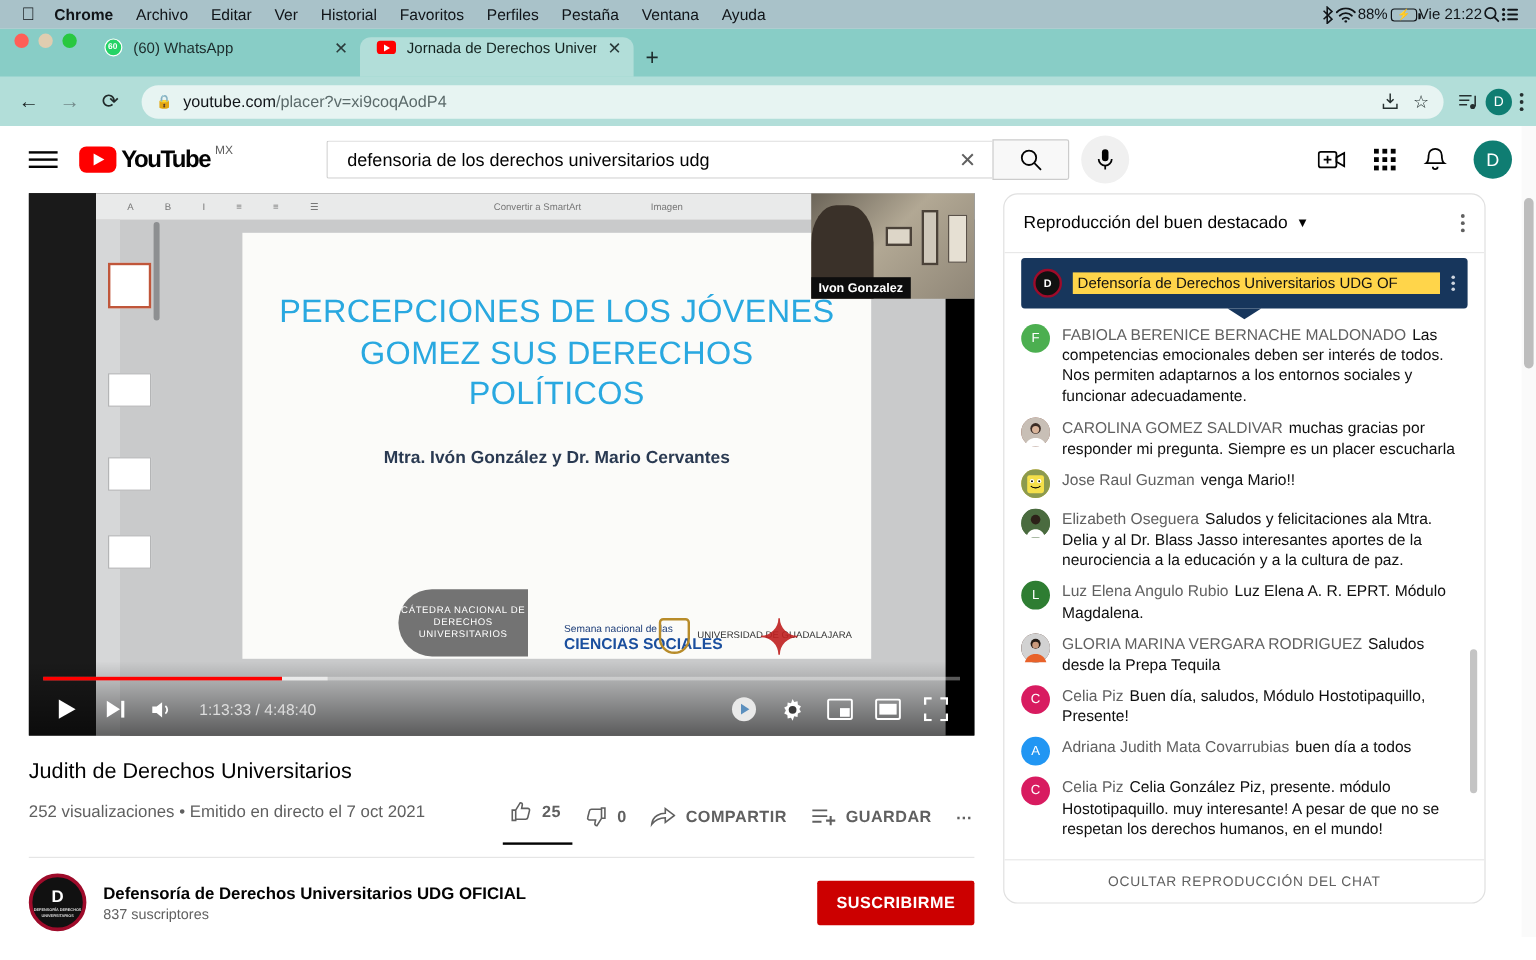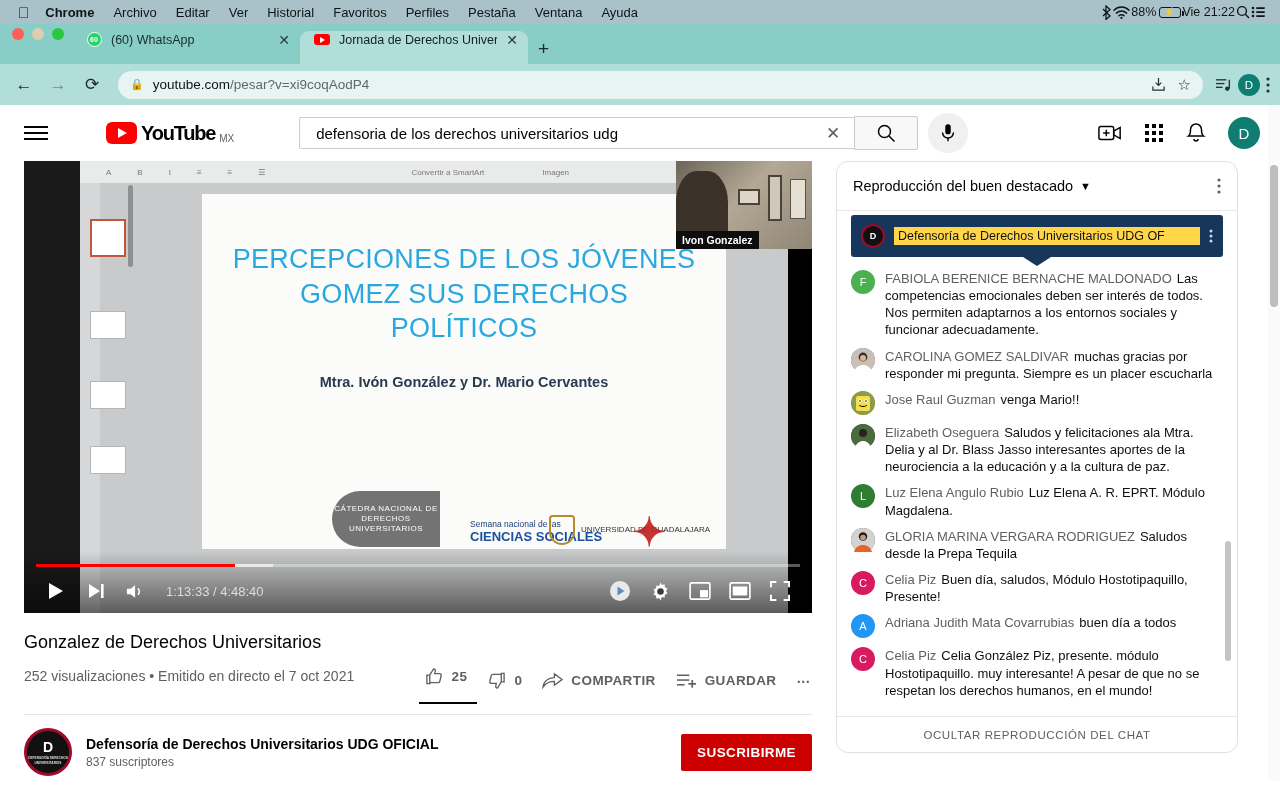--- a/index.html
+++ b/index.html
@@ -82,21 +82,21 @@
     font-size: 11.5px; display: flex; align-items: center; justify-content: center; font-weight: 500;
   }
 
   
   .yt-page { height: 676px; background: #fff; position: relative; overflow: hidden; }
   .yt-header {
     height: 56px; display: flex; align-items: center; padding: 0 16px; background: #fff;
   }
   .burger { width: 24px; display: flex; flex-direction: column; gap: 4px; margin: 0 18px 0 8px; }
   .burger i { display: block; height: 2px; background: #030303; }
-  .yt-logo { display: flex; align-items: flex-end; gap: 4px; margin-left: 40px; }
+  .yt-logo { display: flex; align-items: flex-start; gap: 4px; }
   .yt-logo-mark { width: 31px; height: 22px; background: #FF0000; border-radius: 6px;
                   display: flex; align-items: center; justify-content: center; }
   .yt-logo-mark::after { content: ''; border-left: 9px solid #fff; border-top: 5.5px solid transparent; border-bottom: 5.5px solid transparent; margin-left: 2px; }
   .yt-wordmark { font-size: 20px; font-weight: bold; letter-spacing: -1.2px; color: #030303; line-height: 22px; }
   .yt-country { font-size: 10px; color: #606060; margin-top: -2px; }
 
   .yt-search-wrap { display: flex; align-items: center; margin: 0 auto; }
   .yt-search-box {
     width: 555px; height: 32px; border: 1px solid #ccc; border-right: none;
     border-radius: 2px 0 0 2px; display: flex; align-items: center;
@@ -320,21 +320,21 @@
     <span class="newtab">+</span>
   </div>
 </div>
 
 <div class="chrome-toolbar">
   <span class="nav-btn">←</span>
   <span class="nav-btn fwd">→</span>
   <span class="nav-btn">⟳</span>
   <div class="omnibox">
     <span class="lock">🔒</span>
-    <span><span class="url-host">youtube.com</span><span class="url-path">/pesar?v=xi9coqAodP4</span></span>
+    <span><span class="url-host">youtube.com</span><span class="url-path">/placer?v=xi9coqAodP4</span></span>
     <span class="omni-right">
       <span class="tb-icon">
         <svg width="15" height="15" viewBox="0 0 16 16">
             <path d="M8 1v7M5 6l3 3 3-3" stroke="#253030" stroke-width="1.3" fill="none"></path>
             <path d="M2 10v4h12v-4" stroke="#253030" stroke-width="1.3" fill="none"></path>
           </svg>
       </span>
       <span class="tb-icon">☆</span>
     </span>
   </div>
@@ -531,21 +531,21 @@
             </span>
             <span class="cbtn">
               <svg width="20" height="20" viewBox="0 0 22 22">
                   <path d="M1 7V1h6M21 7V1h-6M1 15v6h6M21 15v6h-6" stroke="#fff" stroke-width="2.2" fill="none"></path>
                 </svg>
             </span>
           </span>
         </div>
       </div>
 
-      <h1 class="v-title">Gonzalez de Derechos Universitarios</h1>
+      <h1 class="v-title">Judith de Derechos Universitarios</h1>
 
       <div class="v-meta-row">
         <span class="v-meta">252 visualizaciones • Emitido en directo el 7 oct 2021</span>
         <div class="v-actions">
           <span class="act like">
             <svg width="19" height="19" viewBox="0 0 20 20">
                 <path d="M5 8.5h-3v9h3zM5 8.5l4-6.5c1.3 0 2 .9 1.8 2L10.2 7h5.3c1.1 0 1.9 1 1.6 2l-1.5 6c-.2.9-1 1.5-1.9 1.5H5z" stroke="#606060" stroke-width="1.4" fill="none"></path>
               </svg>
             <span class="n">25</span>
           </span>

